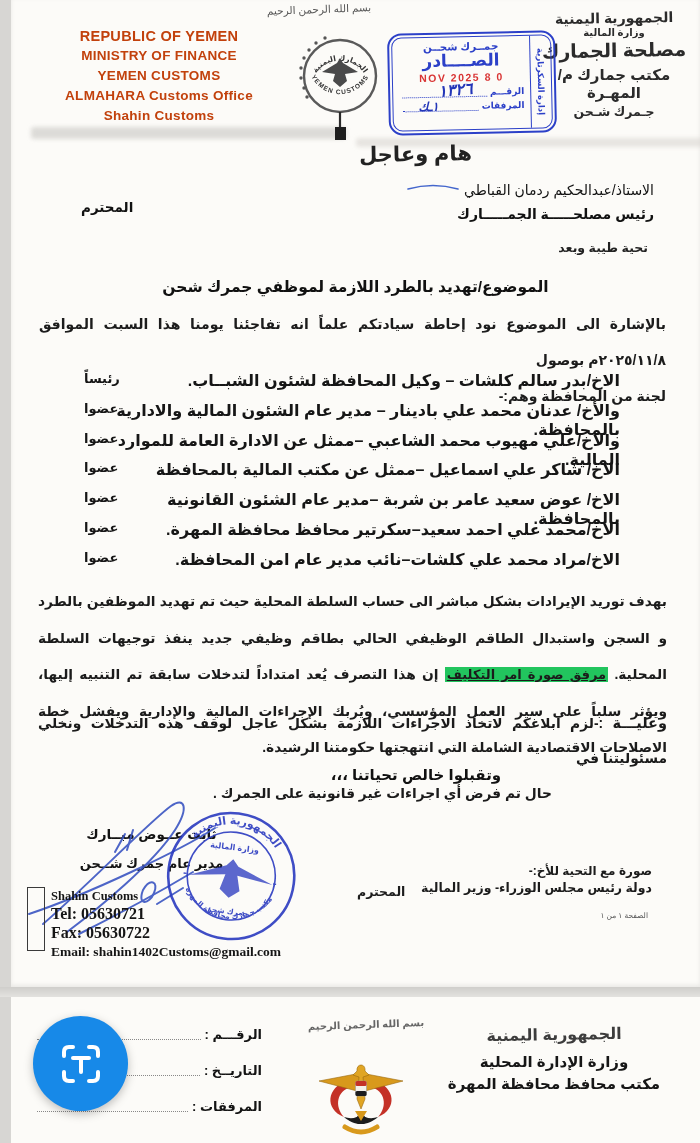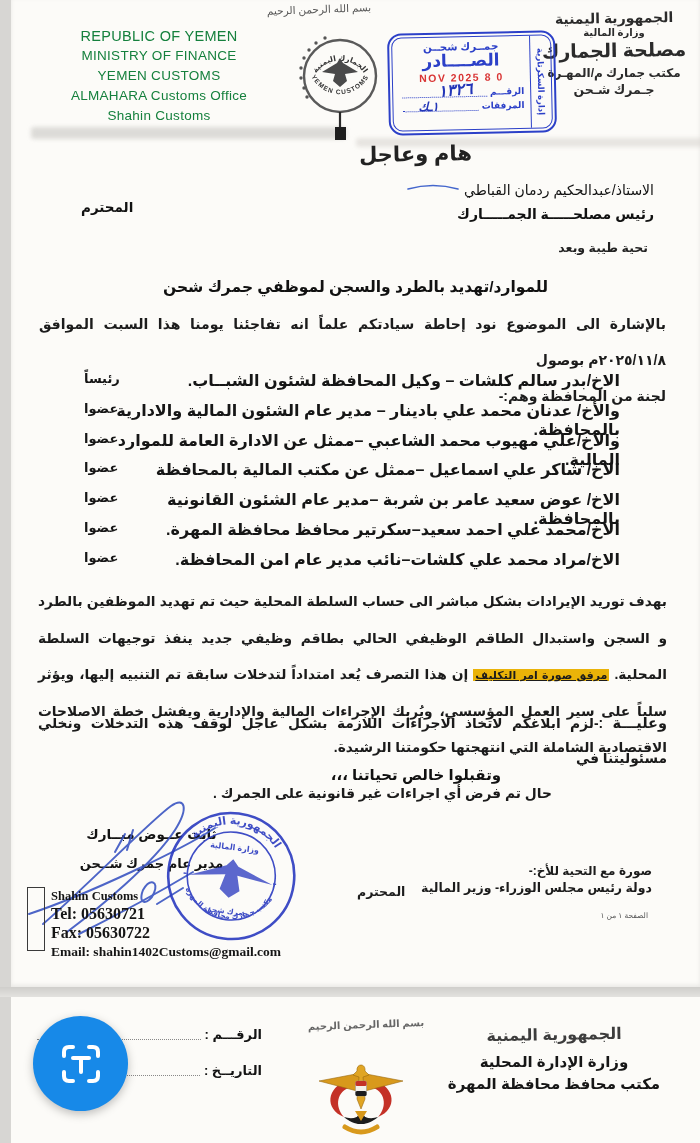--- a/index.html
+++ b/index.html
@@ -8,29 +8,29 @@
   .edge-strip{position:absolute;left:0;top:0;width:11px;height:1143px;background:#d7d6d3;}
   .page{position:absolute;left:11px;right:0;background:#fcfbf8;}
   .page1{top:0;height:987px;box-shadow:inset 0 -2px 4px rgba(0,0,0,.08);}
   .page2{top:997px;height:146px;}
   .separator{position:absolute;left:0;right:0;top:987px;height:10px;background:linear-gradient(#cfcecb,#e3e2df);}
   .abs{position:absolute;}
   .rtl{direction:rtl;}
   .smudge{position:absolute;filter:blur(2px);opacity:.55;border-radius:3px;}
 
   
-  .en-head{left:22px;top:26px;width:252px;text-align:center;color:#15803d;font-weight:400;font-size:13.5px;line-height:20px;letter-spacing:.3px;}
+  .en-head{left:22px;top:26px;width:252px;text-align:center;color:#c2410c;font-weight:700;font-size:13.5px;line-height:20px;letter-spacing:.3px;}
   .en-head div:first-child{font-size:14.5px;}
 
   
   .ar-head{right:6px;top:10px;width:160px;text-align:center;color:#2b2b2b;}
   .ar-head .country{font-size:14px;font-weight:700;transform:rotate(-1deg);}
   .ar-head .ministry{font-size:10px;font-weight:700;margin-top:1px;}
   .ar-head .authority{font-size:19px;font-weight:700;margin-top:1px;transform:rotate(-1deg);}
-  .ar-head .office{font-size:12px;font-weight:700;margin-top:4px;}
+  .ar-head .office{font-size:15px;font-weight:700;margin-top:4px;}
   .ar-head .branch{font-size:12.5px;font-weight:700;margin-top:2px;}
 
   .basmala1{left:238px;top:3px;width:140px;font-size:10.5px;color:#555;transform:rotate(-2deg);text-align:center;}
 
   
   .stamp{left:377px;top:32px;width:168px;height:102px;transform:rotate(-1.2deg);color:#2c40c8;}
   .stamp .outer{position:absolute;inset:0;border:2.5px solid #2c40c8;border-radius:14px;padding:2px;box-sizing:border-box;}
   .stamp .inner{position:absolute;inset:4px;border:1.5px solid #2c40c8;border-radius:10px;display:flex;flex-direction:row;}
   .stamp .main{flex:1;position:relative;padding:3px 6px 2px 6px;text-align:center;}
   .stamp .side{width:20px;border-left:1.5px solid #2c40c8;position:relative;}
@@ -59,21 +59,21 @@
   .subject{left:0;right:0;top:278px;text-align:center;font-size:15.5px;font-weight:800;color:#111;}
   .intro{left:28px;right:34px;top:306px;font-size:14px;font-weight:600;color:#1c1c1c;line-height:36px;text-align:justify;}
   .intro .l2{text-align:right;}
 
   .committee{left:75px;right:80px;top:371px;}
   .committee .row{position:relative;height:29.8px;direction:rtl;}
   .committee .name{font-size:16px;font-weight:700;color:#161616;text-align:right;}
   .committee .role{position:absolute;left:-2px;top:0;font-size:13px;font-weight:700;color:#161616;direction:rtl;}
 
   .body1{left:27px;right:33px;top:584px;font-size:13.8px;font-weight:600;color:#1b1b1b;line-height:36.5px;text-align:justify;}
-  .hl{background:#eab308;font-size:11px;text-decoration:underline;padding:0 2px;margin-top:48px;}
+  .hl{background:#22c55e;font-size:13px;text-decoration:underline;padding:0 2px;margin-top:48px;}
   .action{left:27px;right:33px;top:706px;font-size:13.8px;color:#1b1b1b;line-height:35px;text-align:justify;font-weight:600;}
   .action .lbl{font-weight:800;font-size:14.5px;}
   .action .l2{text-align:center;padding-left:60px;}
   .closing{left:250px;width:310px;top:766px;text-align:center;font-size:15px;font-weight:800;color:#111;}
 
   .sig-name{left:38px;top:826px;width:205px;text-align:center;font-size:13.5px;font-weight:800;color:#131313;}
   .sig-title{left:38px;top:856px;width:205px;text-align:center;font-size:13px;font-weight:800;color:#131313;}
   .sig-svg{left:12px;top:792px;}
   .round-stamp{left:146px;top:802px;transform:rotate(7deg);opacity:.9;}
 
@@ -190,21 +190,21 @@
         </svg>
     </div>
 
     <div class="abs addressee rtl">
       <div class="nm">الاستاذ/عبدالحكيم ردمان القباطي</div>
       <div class="tt">رئيس مصلحـــــة الجمـــــارك</div>
     </div>
     <div class="abs honorific1 rtl">المحترم</div>
     <div class="abs greeting rtl">تحية طيبة وبعد</div>
 
-    <div class="abs subject rtl">للموارد/تهديد بالطرد والسجن لموظفي جمرك شحن</div>
+    <div class="abs subject rtl">الموضوع/تهديد بالطرد اللازمة لموظفي جمرك شحن</div>
 
     <div class="abs intro rtl">
       <div>بالإشارة الى الموضوع نود إحاطة سيادتكم علماً انه تفاجئنا يومنا هذا السبت الموافق ٢٠٢٥/١١/٨م بوصول</div>
       <div class="l2">لجنة من المحافظة وهم:-</div>
     </div>
 
     <div class="abs committee">
       <div class="row">
         <div class="name">الاخ/بدر سالم كلشات –  وكيل المحافظة لشئون الشبــاب.</div>
         <div class="role">رئيساً</div>
@@ -311,20 +311,24 @@
       <div class="frow">
         <span class="flabel">الرقـــم :</span>
         <span class="fleader"></span>
       </div>
       <div class="frow">
         <span class="flabel">التاريــخ :</span>
         <span class="fleader">
           <span class="fhand">٧ / ١١</span>
         </span>
       </div>
+      <div class="frow">
+        <span class="flabel">المرفقات :</span>
+        <span class="fleader"></span>
+      </div>
     </div>
 
     <div class="basmala2 rtl">بسم الله الرحمن الرحيم</div>
 
     <div class="emblem">
       <svg width="100" height="92" viewBox="0 0 100 92">
         <path d="M36,32 C16,38 13,60 33,68 C23,57 26,42 40,38 Z" fill="#c43127"></path>
         <path d="M33,68 C42,76 52,77 57,72 L51,64 C46,70 39,70 33,68 Z" fill="#1d1d1d"></path>
         <path d="M64,32 C84,38 87,60 67,68 C77,57 74,42 60,38 Z" fill="#c43127"></path>
         <path d="M67,68 C58,76 48,77 43,72 L49,64 C54,70 61,70 67,68 Z" fill="#1d1d1d"></path>

